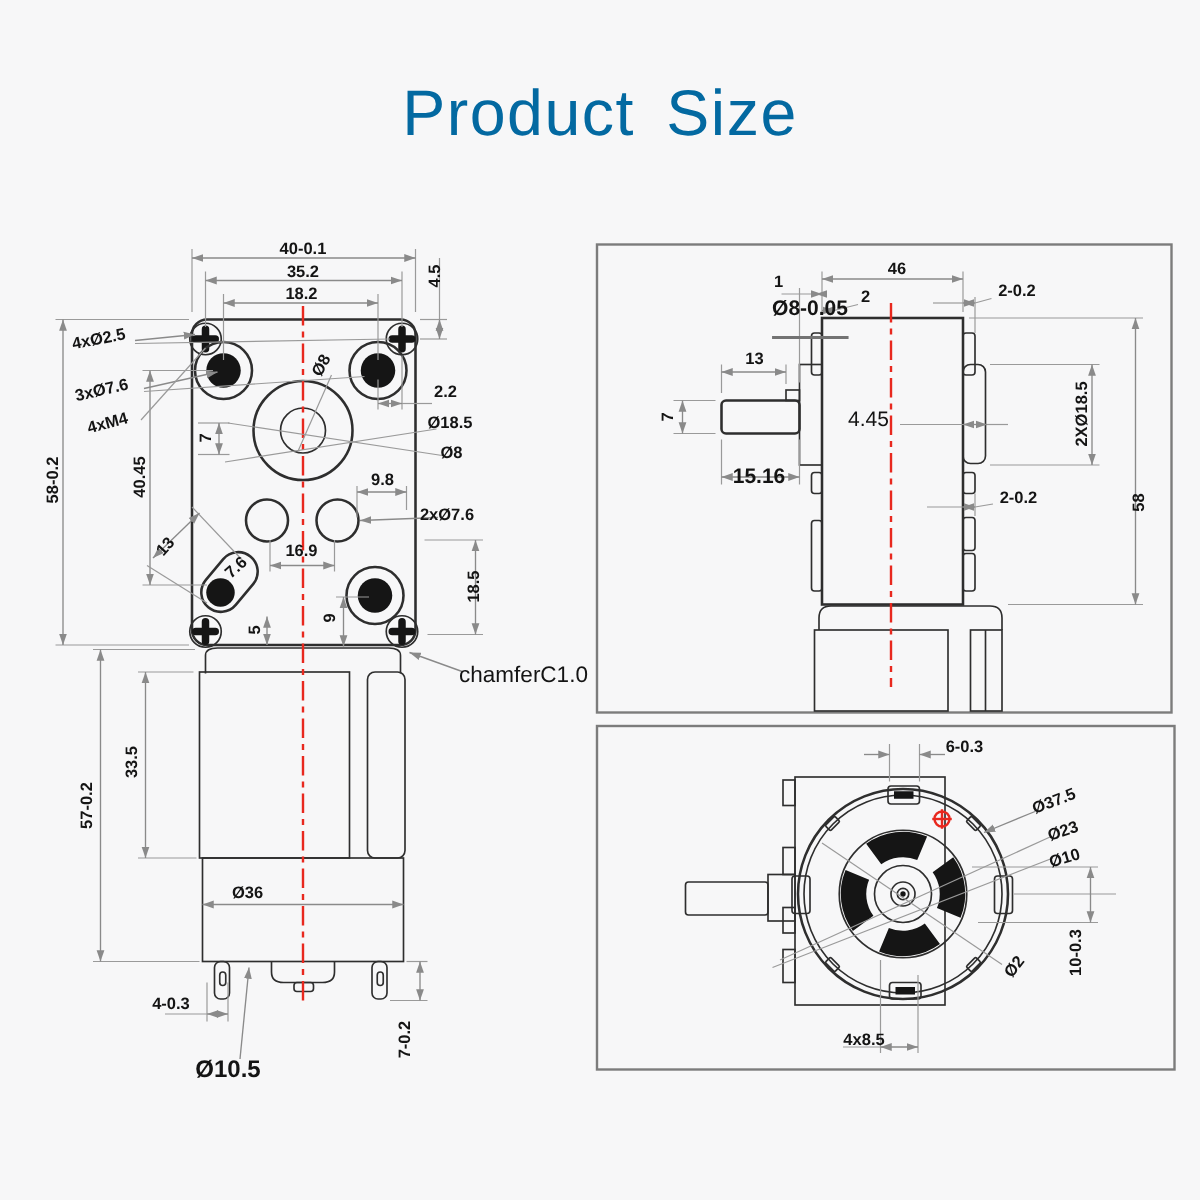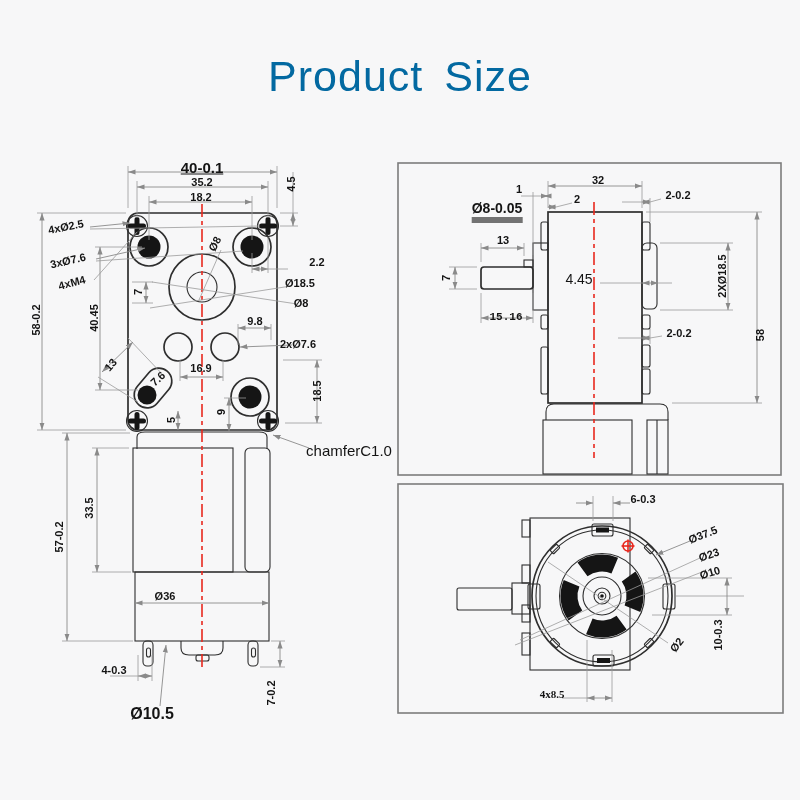--- a/index.html
+++ b/index.html
@@ -12,21 +12,21 @@
     position:absolute;left:0;top:52px;width:100%;
     text-align:center;font-size:43px;font-weight:500;
     color:#0369a1;letter-spacing:1px;word-spacing:8px;
   }
   .drawing-svg{position:absolute;left:0;top:0;}
   .labels-layer{position:absolute;left:0;top:0;width:800px;height:800px;pointer-events:none;}
   .lbl{
     position:absolute;white-space:nowrap;color:#141414;
     font-size:11px;font-weight:bold;line-height:1;
   }
-  .lbl.u{border-bottom:6px solid #737373;padding-bottom:2px;}
+  .lbl.u{border-bottom:2px solid #737373;padding-bottom:12px;margin-left:43px;}
   .lbl.thin{font-weight:normal;}
   
   .out{stroke:#2e2e2e;stroke-width:1.7;fill:none;}
   .out2{stroke:#2e2e2e;stroke-width:1.1;fill:none;}
   .dim{stroke:#8a8a8a;stroke-width:0.9;fill:none;
        marker-start:url(#ar);marker-end:url(#ar);}
   .dimE{stroke:#8a8a8a;stroke-width:0.9;fill:none;marker-end:url(#ar);}
   .ext{stroke:#9a9a9a;stroke-width:0.8;fill:none;}
   .lead{stroke:#9a9a9a;stroke-width:0.8;fill:none;}
   .red{stroke:#e8281e;stroke-width:1.6;fill:none;stroke-dasharray:13 4 4 4;}
@@ -285,29 +285,29 @@
       <line x1="727" y1="578" x2="727" y2="615" class="dim"></line>
       <line x1="587" y1="640" x2="587" y2="702" class="ext"></line>
         <line x1="612" y1="650" x2="612" y2="702" class="ext"></line>
       <line x1="562" y1="698" x2="587" y2="698" class="ext"></line>
       <line x1="587" y1="698" x2="612" y2="698" class="dim"></line>
     </g>
   </g>
 </svg>
 
 <div class="labels-layer">
-    <div class="lbl" style="left: 202px; top: 167px; font-size: 15px; transform: translate(-50%, -50%) rotate(0deg); text-decoration: underline;">40-0.1</div>
+    <div class="lbl" style="left: 202px; top: 167px; font-size: 11px; transform: translate(-50%, -50%) rotate(0deg);">40-0.1</div>
     <div class="lbl" style="left: 202px; top: 182px; font-size: 11px; transform: translate(-50%, -50%) rotate(0deg);">35.2</div>
     <div class="lbl" style="left: 201px; top: 197px; font-size: 11px; transform: translate(-50%, -50%) rotate(0deg);">18.2</div>
     <div class="lbl" style="left: 291px; top: 184px; font-size: 11px; transform: translate(-50%, -50%) rotate(-90deg);">4.5</div>
     <div class="lbl" style="left: 66px; top: 227px; font-size: 11px; transform: translate(-50%, -50%) rotate(-11deg);">4xØ2.5</div>
     <div class="lbl" style="left: 68px; top: 261px; font-size: 11px; transform: translate(-50%, -50%) rotate(-13deg);">3xØ7.6</div>
     <div class="lbl" style="left: 72px; top: 283px; font-size: 11px; transform: translate(-50%, -50%) rotate(-15deg);">4xM4</div>
     <div class="lbl" style="left: 215px; top: 244px; font-size: 11px; transform: translate(-50%, -50%) rotate(-62deg);">Ø8</div>
-    <div class="lbl" style="left: 297px; top: 262px; font-size: 11px; transform: translate(-50%, -50%) rotate(0deg); margin-left: 20px;">2.2</div>
+    <div class="lbl" style="left: 297px; top: 262px; font-size: 11px; transform: translate(-50%, -50%) rotate(0deg);">2.2</div>
     <div class="lbl" style="left: 300px; top: 283px; font-size: 11px; transform: translate(-50%, -50%) rotate(0deg);">Ø18.5</div>
     <div class="lbl" style="left: 301px; top: 303px; font-size: 11px; transform: translate(-50%, -50%) rotate(0deg);">Ø8</div>
     <div class="lbl" style="left: 255px; top: 321px; font-size: 11px; transform: translate(-50%, -50%) rotate(0deg);">9.8</div>
     <div class="lbl" style="left: 298px; top: 344px; font-size: 11px; transform: translate(-50%, -50%) rotate(0deg);">2xØ7.6</div>
     <div class="lbl" style="left: 36px; top: 320px; font-size: 11px; transform: translate(-50%, -50%) rotate(-90deg);">58-0.2</div>
     <div class="lbl" style="left: 94px; top: 318px; font-size: 11px; transform: translate(-50%, -50%) rotate(-90deg);">40.45</div>
     <div class="lbl" style="left: 138px; top: 292px; font-size: 11px; transform: translate(-50%, -50%) rotate(-90deg);">7</div>
     <div class="lbl" style="left: 111px; top: 365px; font-size: 11px; transform: translate(-50%, -50%) rotate(-48deg);">13</div>
     <div class="lbl" style="left: 158px; top: 379px; font-size: 11px; transform: translate(-50%, -50%) rotate(-42deg);">7.6</div>
     <div class="lbl" style="left: 201px; top: 368px; font-size: 11px; transform: translate(-50%, -50%) rotate(0deg);">16.9</div>
@@ -316,34 +316,34 @@
     <div class="lbl" style="left: 171px; top: 420px; font-size: 11px; transform: translate(-50%, -50%) rotate(-90deg);">5</div>
     <div class="lbl thin" style="left: 349px; top: 450px; font-size: 15px; transform: translate(-50%, -50%) rotate(0deg);">chamferC1.0</div>
     <div class="lbl" style="left: 59px; top: 537px; font-size: 11px; transform: translate(-50%, -50%) rotate(-90deg);">57-0.2</div>
     <div class="lbl" style="left: 89px; top: 508px; font-size: 11px; transform: translate(-50%, -50%) rotate(-90deg);">33.5</div>
     <div class="lbl" style="left: 165px; top: 596px; font-size: 11px; transform: translate(-50%, -50%) rotate(0deg);">Ø36</div>
     <div class="lbl" style="left: 114px; top: 670px; font-size: 11px; transform: translate(-50%, -50%) rotate(0deg);">4-0.3</div>
     <div class="lbl" style="left: 152px; top: 714px; font-size: 16px; transform: translate(-50%, -50%) rotate(0deg);">Ø10.5</div>
     <div class="lbl" style="left: 271px; top: 693px; font-size: 11px; transform: translate(-50%, -50%) rotate(-90deg);">7-0.2</div>
   </div>
 <div class="labels-layer">
-    <div class="lbl" style="left: 598px; top: 180px; font-size: 11px; transform: translate(-50%, -50%) rotate(0deg);">32</div>
+    <div class="lbl" style="left: 598px; top: 180px; font-size: 11px; transform: translate(-50%, -50%) rotate(0deg);">46</div>
     <div class="lbl" style="left: 519px; top: 189px; font-size: 11px; transform: translate(-50%, -50%) rotate(0deg);">1</div>
     <div class="lbl" style="left: 577px; top: 199px; font-size: 11px; transform: translate(-50%, -50%) rotate(0deg);">2</div>
     <div class="lbl" style="left: 678px; top: 195px; font-size: 11px; transform: translate(-50%, -50%) rotate(0deg);">2-0.2</div>
     <div class="lbl u" style="left: 497px; top: 212px; font-size: 14px; transform: translate(-50%, -50%) rotate(0deg);">Ø8-0.05</div>
     <div class="lbl" style="left: 503px; top: 240px; font-size: 11px; transform: translate(-50%, -50%) rotate(0deg);">13</div>
     <div class="lbl" style="left: 446px; top: 278px; font-size: 11px; transform: translate(-50%, -50%) rotate(-90deg);">7</div>
-    <div class="lbl" style="left: 506px; top: 317px; font-size: 11px; transform: translate(-50%, -50%) rotate(0deg); font-family: Liberation Mono, monospace;">15.16</div>
+    <div class="lbl" style="left: 506px; top: 317px; font-size: 14px; transform: translate(-50%, -50%) rotate(0deg);">15.16</div>
     <div class="lbl thin" style="left: 579px; top: 279px; font-size: 14px; transform: translate(-50%, -50%) rotate(0deg);">4.45</div>
     <div class="lbl" style="left: 722px; top: 276px; font-size: 11px; transform: translate(-50%, -50%) rotate(-90deg);">2XØ18.5</div>
     <div class="lbl" style="left: 679px; top: 333px; font-size: 11px; transform: translate(-50%, -50%) rotate(0deg);">2-0.2</div>
     <div class="lbl" style="left: 760px; top: 335px; font-size: 11px; transform: translate(-50%, -50%) rotate(-90deg);">58</div>
   </div>
 <div class="labels-layer">
     <div class="lbl" style="left: 643px; top: 499px; font-size: 11px; transform: translate(-50%, -50%) rotate(0deg);">6-0.3</div>
     <div class="lbl" style="left: 703px; top: 535px; font-size: 11px; transform: translate(-50%, -50%) rotate(-21deg);">Ø37.5</div>
     <div class="lbl" style="left: 709px; top: 555px; font-size: 11px; transform: translate(-50%, -50%) rotate(-19deg);">Ø23</div>
     <div class="lbl" style="left: 710px; top: 573px; font-size: 11px; transform: translate(-50%, -50%) rotate(-16deg);">Ø10</div>
     <div class="lbl" style="left: 677px; top: 645px; font-size: 11px; transform: translate(-50%, -50%) rotate(-52deg);">Ø2</div>
     <div class="lbl" style="left: 718px; top: 635px; font-size: 11px; transform: translate(-50%, -50%) rotate(-90deg);">10-0.3</div>
-    <div class="lbl" style="left: 552px; top: 694px; font-size: 11px; transform: translate(-50%, -50%) rotate(0deg); font-family: Liberation Serif, serif;">4x8.5</div>
+    <div class="lbl" style="left: 576px; top: 694px; font-size: 11px; transform: translate(-50%, -50%) rotate(0deg);">4x8.5</div>
   </div>
 
 </body></html>

